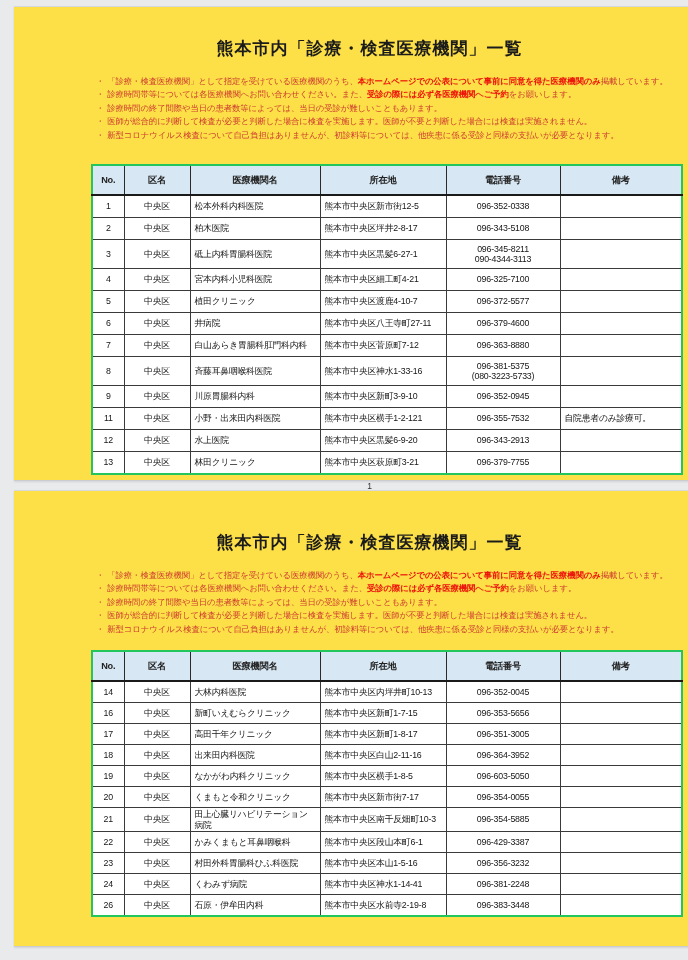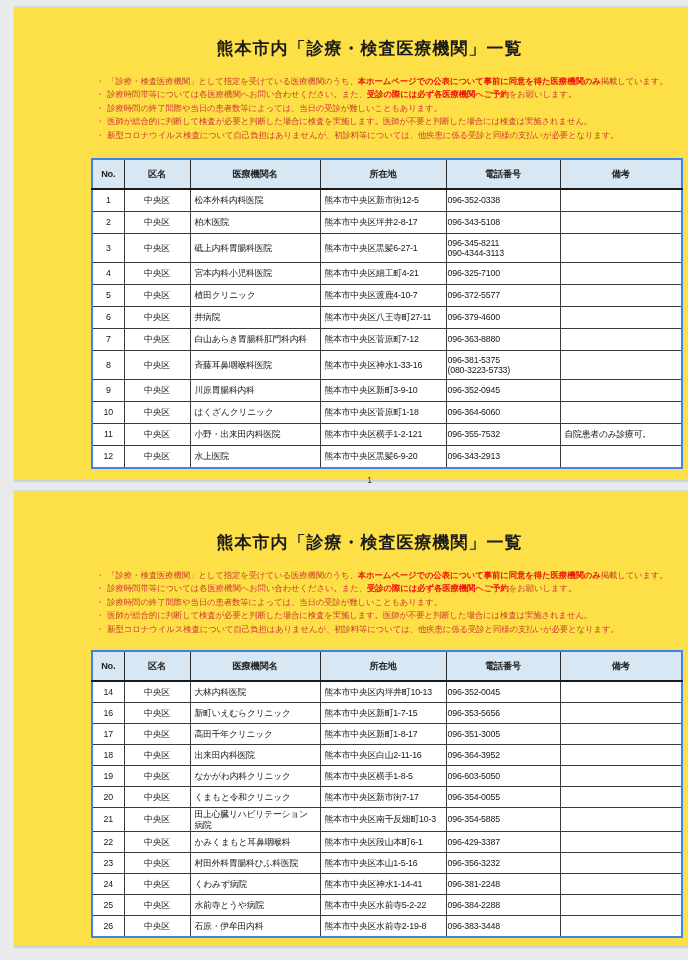--- a/index.html
+++ b/index.html
@@ -23,22 +23,22 @@
   }
   #page2 .title{padding-top:40px;}
   .notes{margin:15px 0 0 58px;}
   .note{
     font-size:8.4px;line-height:13.4px;color:#cc3a30;white-space:nowrap;
     letter-spacing:-0.1px;
   }
   .note .dot{margin-right:3px;color:#cc3a30;}
   .note .b{font-weight:bold;color:#ec130c;}
   table.tbl{
-    border-collapse:collapse;margin:16px 0 0 53px;table-layout:fixed;
-    width:488px;border:2px solid #3b82f6;
+    border-collapse:collapse;margin:22px 0 0 53px;table-layout:fixed;
+    width:488px;border:2px solid #22c55e;
     font-size:8.8px;color:#151515;letter-spacing:-0.2px;
   }
   #page2 table.tbl{margin-top:14px;}
   .tbl th{
     background:#d7e7f3;border:1px solid #2a2a2a;border-bottom:2px solid #1a1a1a;
     height:28px;font-size:9.2px;font-weight:bold;color:#222;
     padding:0 2px;text-align:center;
   }
   .tbl td{
     border:1px solid #3a3a3a;height:19px;line-height:10.5px;
@@ -47,21 +47,21 @@
   #page2 .tbl td{height:18px;}
   .tbl tr.tall td{height:26px;}
   .tbl td.c{text-align:center;padding:1px 1px;}
   .tbl td.name,.tbl td.addr,.tbl td.rem{text-align:left;}
   .col-no{width:32px;}
   .col-ward{width:66px;}
   .col-name{width:130px;}
   .col-addr{width:126px;}
   .col-phone{width:114px;}
   .col-rem{width:122px;}
-  .phline{display:block;text-align:left;}
+  .phline{display:block;text-align:center;}
   .pagenum{
     text-align:center;font-size:8.5px;color:#333;margin-top:6px;
   }
 </style>
 </head>
 <body>
 
 <div class="page" id="page1">
   <h1 class="title">熊本市内「診療・検査医療機関」一覧</h1>
   <div class="notes">
@@ -177,46 +177,46 @@
           <td class="c">9</td>
           <td class="c">中央区</td>
           <td class="name">川原胃腸科内科</td>
           <td class="addr">熊本市中央区新町3-9-10</td>
           <td class="c">
             <span class="phline">096-352-0945</span>
           </td>
           <td class="rem"></td>
         </tr>
         <tr>
-          <td class="c">10</td>
-          <td class="c">中央区</td>
-          <td class="name">はくざんクリニック</td>
-          <td class="addr">熊本市中央区菅原町1-18</td>
-          <td class="c">
-            <span class="phline">096-364-6060</span>
-          </td>
-          <td class="rem"></td>
-        </tr>
-        <tr>
           <td class="c">11</td>
           <td class="c">中央区</td>
           <td class="name">小野・出来田内科医院</td>
           <td class="addr">熊本市中央区横手1-2-121</td>
           <td class="c">
             <span class="phline">096-355-7532</span>
           </td>
           <td class="rem">自院患者のみ診療可。</td>
         </tr>
         <tr>
           <td class="c">12</td>
           <td class="c">中央区</td>
           <td class="name">水上医院</td>
           <td class="addr">熊本市中央区黒髪6-9-20</td>
           <td class="c">
             <span class="phline">096-343-2913</span>
+          </td>
+          <td class="rem"></td>
+        </tr>
+        <tr>
+          <td class="c">13</td>
+          <td class="c">中央区</td>
+          <td class="name">林田クリニック</td>
+          <td class="addr">熊本市中央区萩原町3-21</td>
+          <td class="c">
+            <span class="phline">096-379-7755</span>
           </td>
           <td class="rem"></td>
         </tr>
       </tbody>
   </table>
   <div class="pagenum">1</div>
 </div>
 
 <div class="page" id="page2">
   <h1 class="title">熊本市内「診療・検査医療機関」一覧</h1>
@@ -341,30 +341,20 @@
           <td class="c">24</td>
           <td class="c">中央区</td>
           <td class="name">くわみず病院</td>
           <td class="addr">熊本市中央区神水1-14-41</td>
           <td class="c">
             <span class="phline">096-381-2248</span>
           </td>
           <td class="rem"></td>
         </tr>
         <tr>
-          <td class="c">25</td>
-          <td class="c">中央区</td>
-          <td class="name">水前寺とうや病院</td>
-          <td class="addr">熊本市中央区水前寺5-2-22</td>
-          <td class="c">
-            <span class="phline">096-384-2288</span>
-          </td>
-          <td class="rem"></td>
-        </tr>
-        <tr>
           <td class="c">26</td>
           <td class="c">中央区</td>
           <td class="name">石原・伊牟田内科</td>
           <td class="addr">熊本市中央区水前寺2-19-8</td>
           <td class="c">
             <span class="phline">096-383-3448</span>
           </td>
           <td class="rem"></td>
         </tr>
       </tbody>

